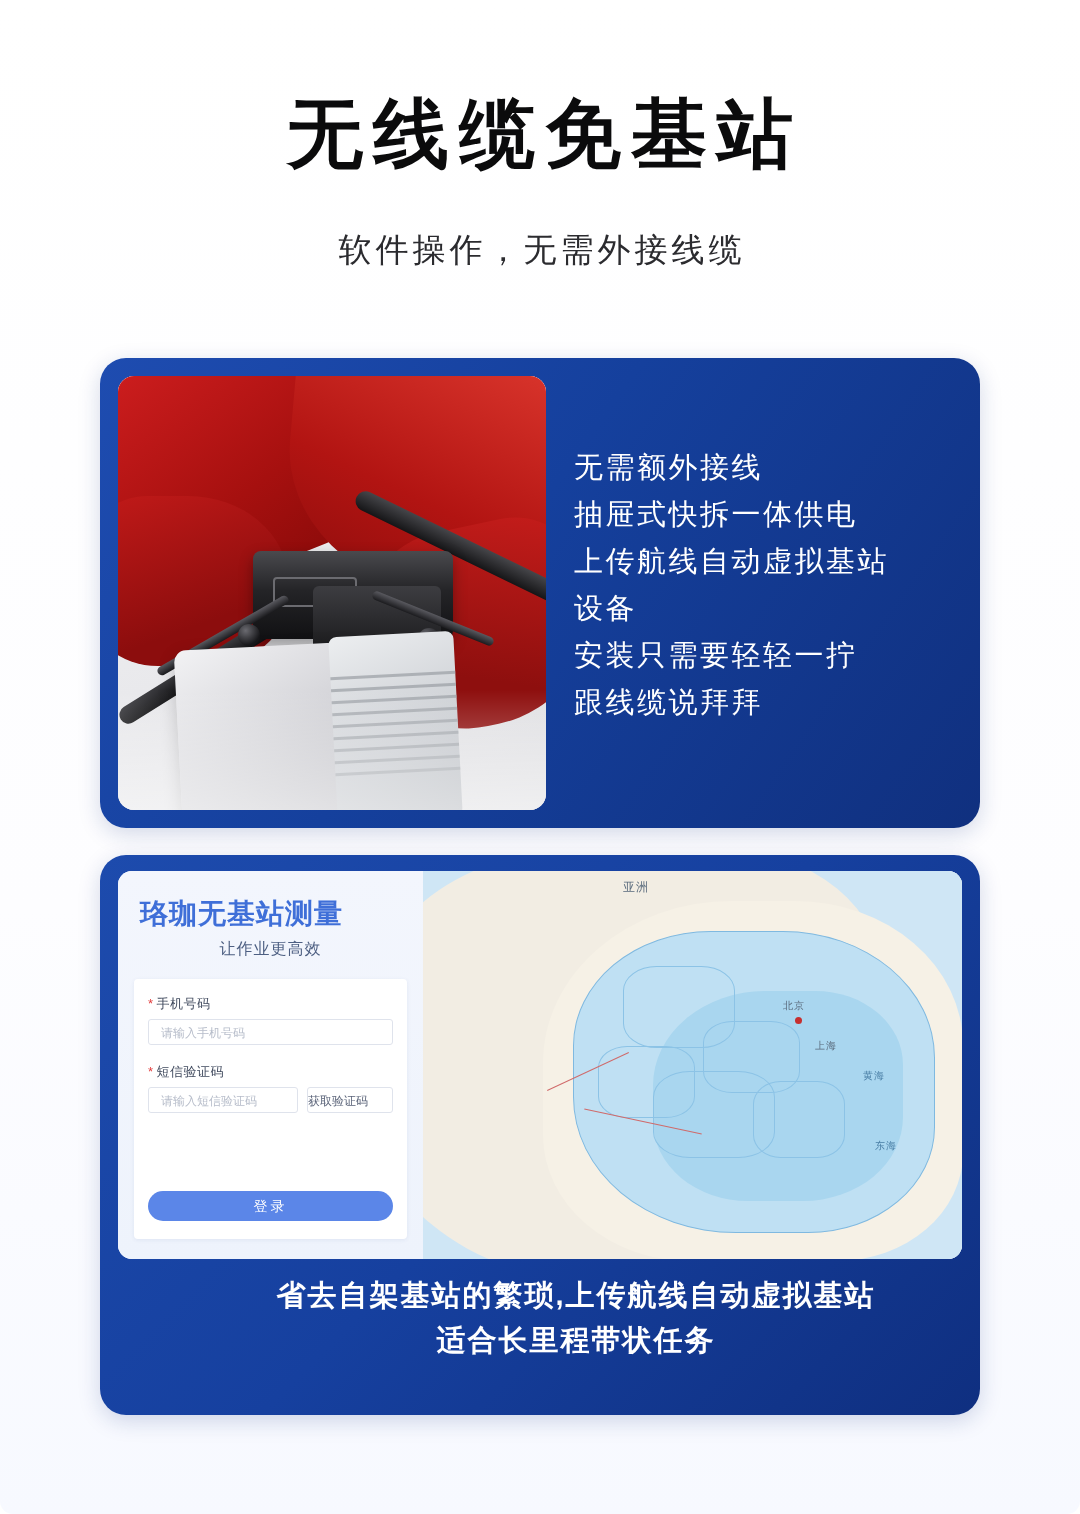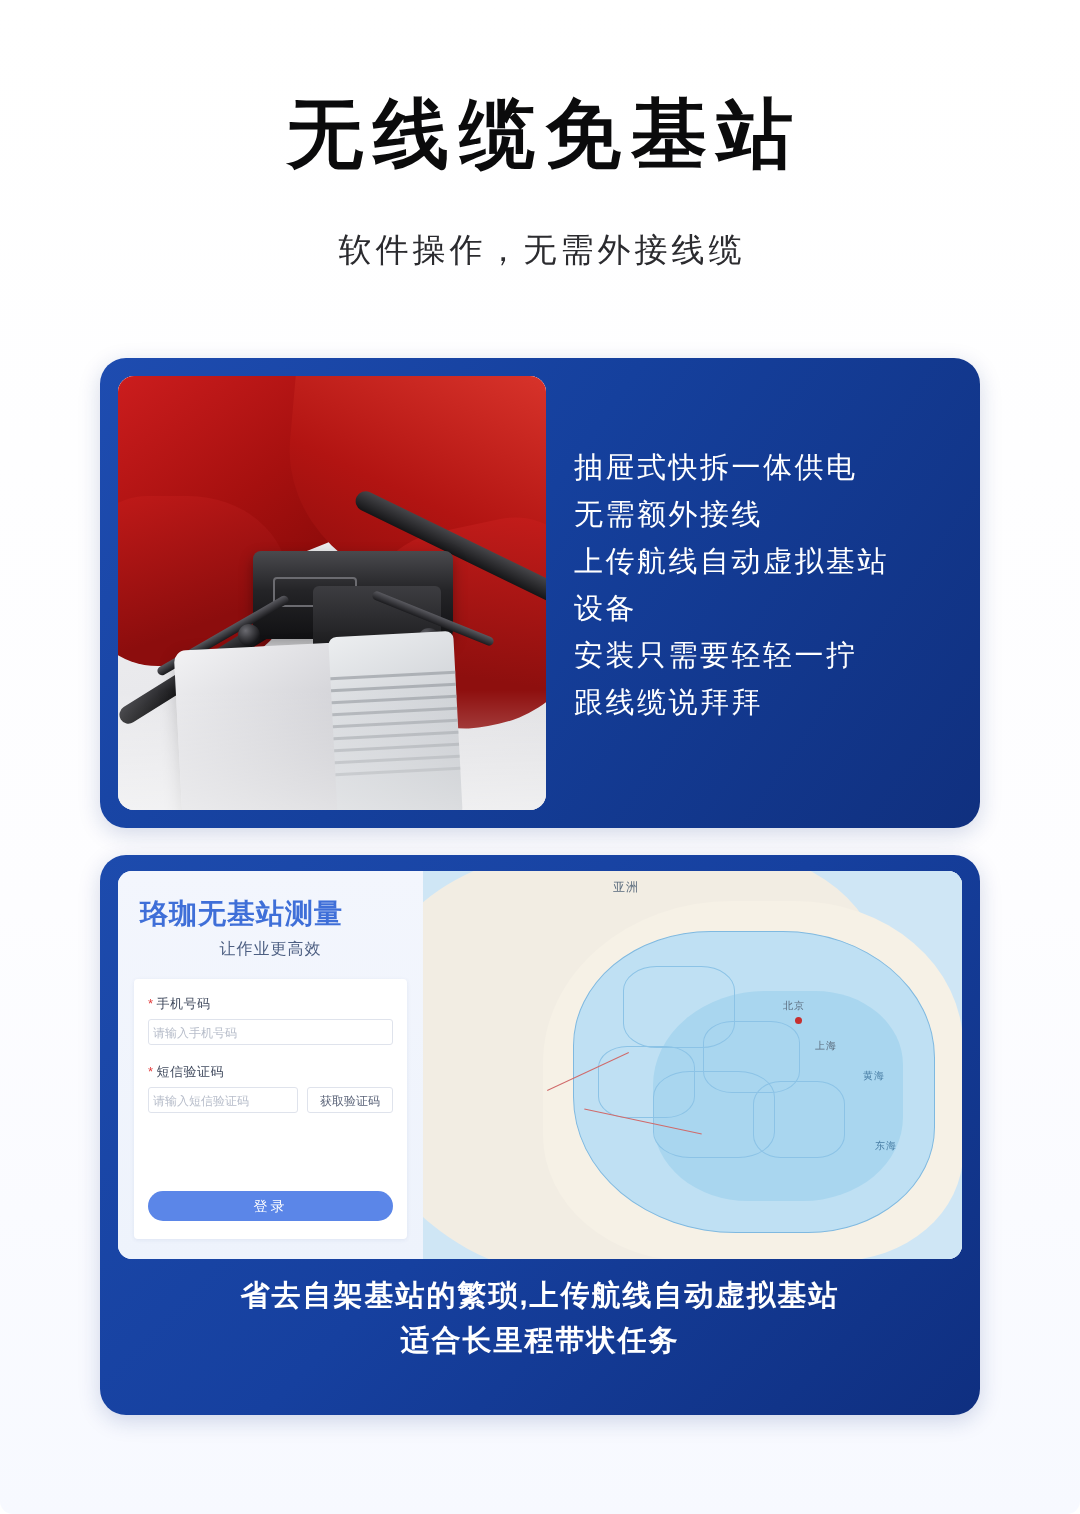--- a/index.html
+++ b/index.html
@@ -163,25 +163,25 @@
     background:#ffffff;border-radius:4px;
     box-shadow:0 1px 4px rgba(40,70,140,.08);
   }
   .field-label{
     position:absolute;font-size:13px;color:#404a5e;letter-spacing:.5px;
   }
   .req{color:#e23c3c;margin-right:3px;}
   .txtinput{
     position:absolute;height:26px;border:1px solid #dfe3ec;border-radius:3px;
     background:#fff;font-size:12px;color:#b7bdca;line-height:26px;
-    padding-left:4px;box-sizing:border-box;
+    padding-left:12px;box-sizing:border-box;
   }
   .codebtn{
     position:absolute;height:26px;border:1px solid #dfe3ec;border-radius:3px;
-    background:#fff;font-size:12px;color:#5b6479;line-height:26px;text-align:center;
+    background:#fff;font-size:12px;color:#5b6479;line-height:26px;
     box-sizing:border-box;
   }
   .loginbtn{
     position:absolute;left:14px;top:212px;width:245px;height:30px;
     border-radius:15px;background:#5b86e8;color:#fff;font-size:14px;
     text-align:center;line-height:30px;letter-spacing:3px;
   }
   .map{
     flex:1;position:relative;background:#e8eff4;overflow:hidden;
   }
@@ -204,21 +204,21 @@
     background:#a9d6ef;border-radius:45% 35% 40% 38%;
   }
   .prov{position:absolute;border:1px solid #8cc3e6;border-radius:30%;}
   .map-label{position:absolute;font-size:12px;color:#5a6b7d;letter-spacing:1px;}
   .map-label.sea{color:#4a7fa6;}
   .map-red-line{position:absolute;height:1px;background:#d06a6a;}
   .marker-dot{position:absolute;width:7px;height:7px;border-radius:50%;background:#c62f2f;}
 
   .bottom-caption{
     position:absolute;left:0;top:418px;width:880px;text-align:center;
-    color:#fff;font-size:29px;line-height:1.55;letter-spacing:2px;font-weight:bold;
+    color:#fff;font-size:29px;line-height:1.55;letter-spacing:2px;font-weight:bold;padding-left:36px;
   }
   .bottom-caption .l2{display:block;}
 </style>
 </head>
 <body>
 
 <div class="page">
 
   <div class="headline">无线缆免基站</div>
   <div class="subhead">软件操作，无需外接线缆</div>
@@ -252,22 +252,22 @@
             <i style="top:100px"></i>
           <i style="top:112px"></i>
             <i style="top:124px"></i>
             <i style="top:136px"></i>
         </div>
       </div>
       <div class="ph-glow"></div>
     </div>
 
     <div class="feature-text">
+      <div>无需额外接线</div>
       <div>抽屉式快拆一体供电</div>
-      <div>无需额外接线</div>
       <div>上传航线自动虚拟基站</div>
       <div>设备</div>
       <div>安装只需要轻轻一拧</div>
       <div>跟线缆说拜拜</div>
     </div>
   </div>
 
   <div class="card-bottom">
 
     <div class="app-shot">
@@ -301,21 +301,21 @@
 
         <div class="prov" style="left:200px;top:95px;width:110px;height:80px;"></div>
         <div class="prov" style="left:280px;top:150px;width:95px;height:70px;"></div>
         <div class="prov" style="left:230px;top:200px;width:120px;height:85px;"></div>
         <div class="prov" style="left:330px;top:210px;width:90px;height:75px;"></div>
         <div class="prov" style="left:175px;top:175px;width:95px;height:70px;"></div>
 
         <div class="map-red-line" style="left:160px;top:250px;width:120px;transform:rotate(12deg);"></div>
         <div class="map-red-line" style="left:120px;top:200px;width:90px;transform:rotate(-25deg);"></div>
 
-        <div class="map-label" style="left:190px;top:8px;">亚洲</div>
+        <div class="map-label" style="left:200px;top:8px;">亚洲</div>
         <div class="marker-dot" style="left:372px;top:146px;"></div>
         <div class="map-label" style="left:360px;top:128px;font-size:10px;">北京</div>
         <div class="map-label" style="left:392px;top:168px;font-size:10px;">上海</div>
         <div class="map-label sea" style="left:440px;top:198px;font-size:10px;">黄海</div>
         <div class="map-label sea" style="left:452px;top:268px;font-size:10px;">东海</div>
       </div>
     </div>
 
     <div class="bottom-caption">
       <span>省去自架基站的繁琐,上传航线自动虚拟基站</span>

